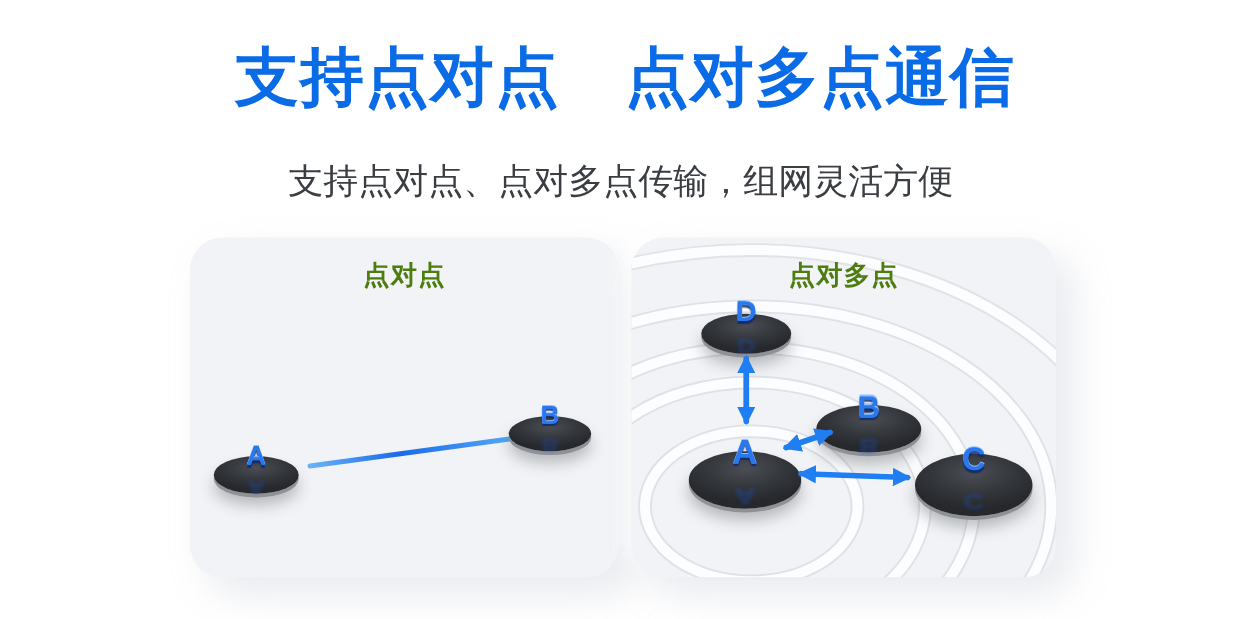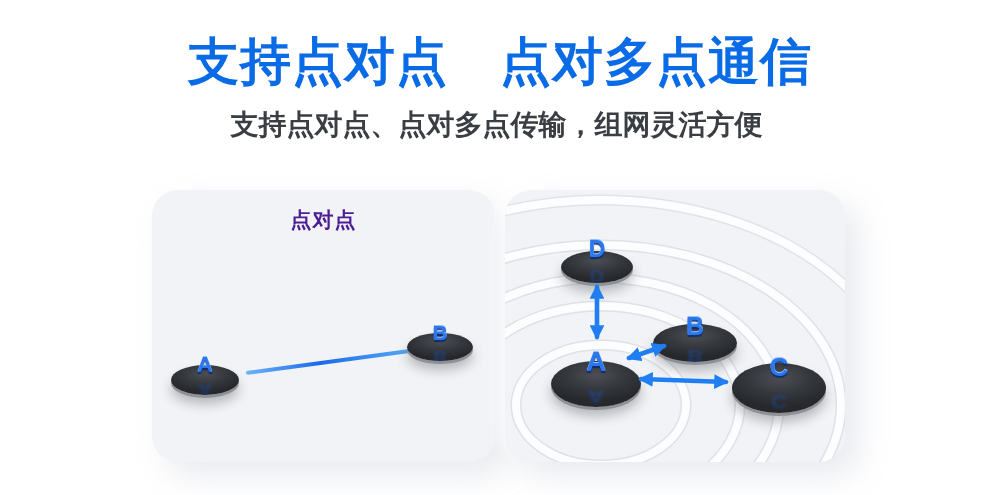--- a/index.html
+++ b/index.html
@@ -13,42 +13,42 @@
 
   
   .title {
     position:absolute; top:28px; left:0; width:1000px;
     text-align:center;
     font-size:51px; font-weight:800; letter-spacing:1px;
     color:#0a6be6;
     white-space:pre;
   }
   .subtitle {
-    position:absolute; top:106px; left:0; width:993px;
+    position:absolute; top:126px; left:0; width:993px;
     text-align:center;
-    font-size:28px; font-weight:700;
+    font-size:28px; font-weight:400;
     color:#3a3e43;
   }
 
   
   .panel {
     position:absolute; top:190px; height:272px;
     background:#f1f3f6;
     border-radius:26px;
     box-shadow: 14px 14px 30px rgba(176,184,196,0.28), -6px -6px 16px rgba(255,255,255,0.9);
     overflow:hidden;
   }
   .panel-p2p  { left:152px; width:343px; }
   .panel-p2mp { left:505px; width:340px; }
 
   .panel-label {
     position:absolute; top:16px; left:0; width:100%;
     text-align:center;
     font-size:21px; font-weight:700;
-    color:#4c1d95; letter-spacing:1px;
+    color:#4d7c0f; letter-spacing:1px;
     z-index:5;
   }
 
   
   .disc {
     position:absolute;
     border-radius:50%;
     background: radial-gradient(ellipse 62% 58% at 50% 30%, #4b4e54 0%, #34373c 55%, #26282c 100%);
     box-shadow: 0 3px 0 #8e9196, 0 9px 12px rgba(40,44,50,0.30);
     z-index:2;
@@ -104,20 +104,21 @@
   <div class="disc" style="left:19px; top:175px; width:68px; height:30px;"></div>
   <div class="node-letter" style="left:19px; top:164px; width:68px; font-size:22px;">A</div>
   <div class="node-reflection" style="left:19px; top:190px; width:68px; font-size:19px;">A</div>
 
   <div class="disc" style="left:255px; top:143px; width:66px; height:28px;"></div>
   <div class="node-letter" style="left:255px; top:132px; width:66px; font-size:21px;">B</div>
   <div class="node-reflection" style="left:255px; top:157px; width:66px; font-size:18px;">B</div>
 </section>
 
 <section class="panel panel-p2mp">
+  <div class="panel-label">点对多点</div>
 
   <svg class="rings-svg" width="340" height="272" viewBox="0 0 340 272">
     <g fill="none">
       <ellipse cx="96" cy="215" rx="85" ry="60" stroke="#c8ccd2" stroke-width="11" opacity="0.45"></ellipse>
       <ellipse cx="96" cy="215" rx="85" ry="60" stroke="#fcfdfe" stroke-width="8"></ellipse>
       <ellipse cx="96" cy="215" rx="139" ry="99" stroke="#c8ccd2" stroke-width="11" opacity="0.45"></ellipse>
       <ellipse cx="96" cy="215" rx="139" ry="99" stroke="#fcfdfe" stroke-width="8"></ellipse>
       <ellipse cx="96" cy="215" rx="178" ry="127" stroke="#c8ccd2" stroke-width="11" opacity="0.45"></ellipse>
       <ellipse cx="96" cy="215" rx="178" ry="127" stroke="#fcfdfe" stroke-width="8"></ellipse>
       <ellipse cx="96" cy="215" rx="240" ry="160" stroke="#c8ccd2" stroke-width="11" opacity="0.45"></ellipse>

